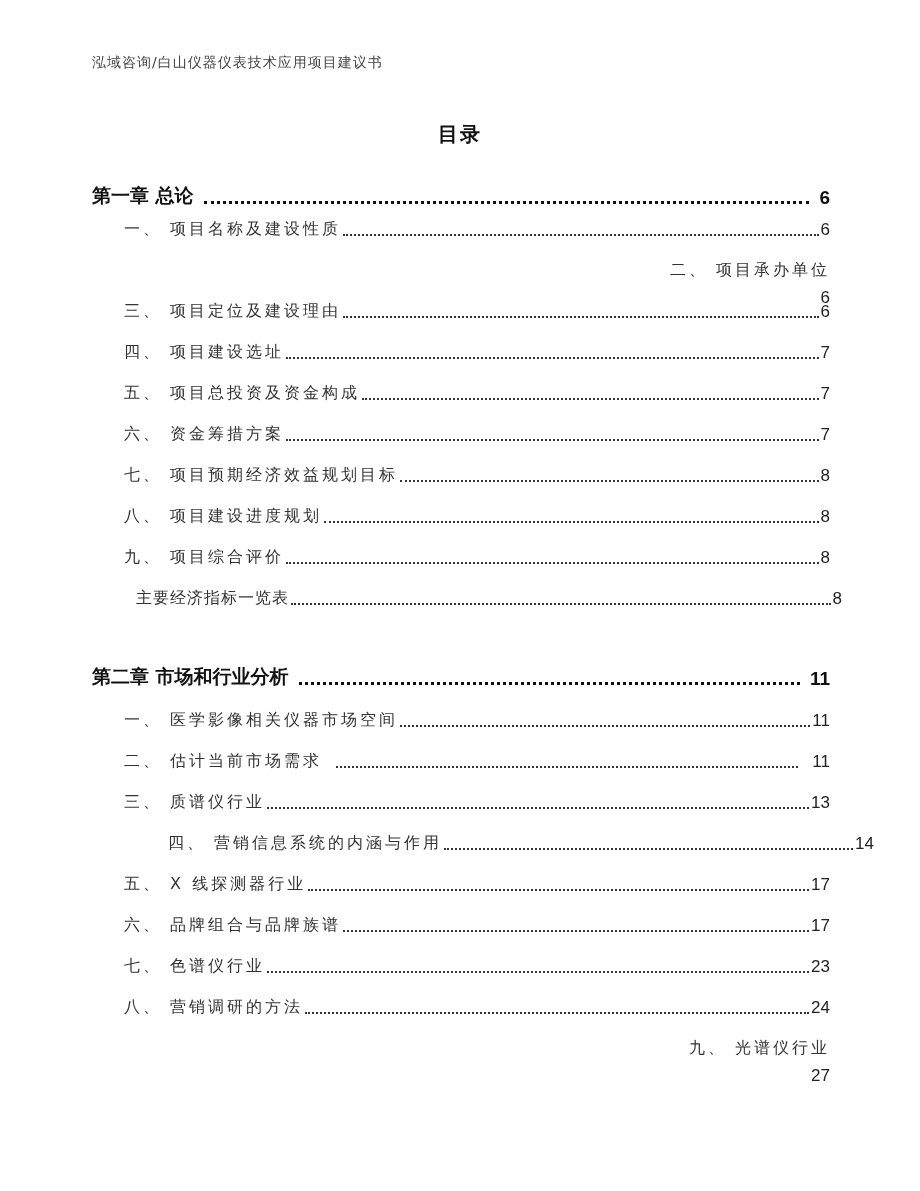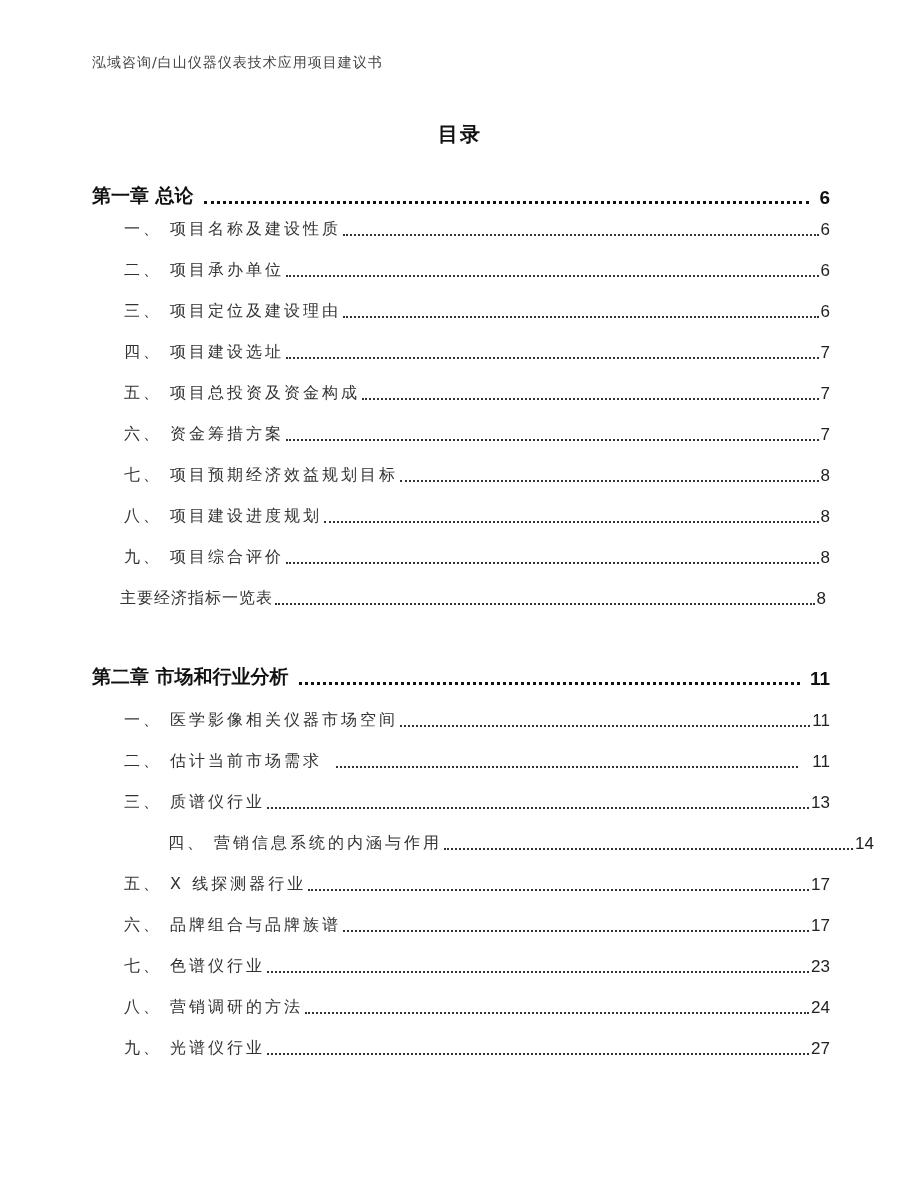--- a/index.html
+++ b/index.html
@@ -33,21 +33,21 @@
     <span class="label">第一章 总论</span>
     <span class="dots"></span>
     <span class="page">6</span>
   </div>
 
   <div class="row section" style="top:219px; left:32px; width:706px;">
     <span class="label">一、 项目名称及建设性质</span>
     <span class="dots"></span>
     <span class="page">6</span>
   </div>
-  <div class="row section" style="top:260px; left:32px; width:706px;">
+  <div class="row section" style="top:260px; left:32px; width:706px;flex-direction:column;">
     <span class="label">二、 项目承办单位</span>
     <span class="dots"></span>
     <span class="page">6</span>
   </div>
   <div class="row section" style="top:301px; left:32px; width:706px;">
     <span class="label">三、 项目定位及建设理由</span>
     <span class="dots"></span>
     <span class="page">6</span>
   </div>
   <div class="row section" style="top:342px; left:32px; width:706px;">
@@ -73,21 +73,21 @@
   <div class="row section" style="top:506px; left:32px; width:706px;">
     <span class="label">八、 项目建设进度规划</span>
     <span class="dots"></span>
     <span class="page">8</span>
   </div>
   <div class="row section" style="top:547px; left:32px; width:706px;">
     <span class="label">九、 项目综合评价</span>
     <span class="dots"></span>
     <span class="page">8</span>
   </div>
-  <div class="row section" style="top:588px; left:28px; width:706px; letter-spacing:1px;justify-content:flex-end;">
+  <div class="row section" style="top:588px; left:44px; width:706px; letter-spacing:1px;justify-content:flex-end;">
     <span class="label">主要经济指标一览表</span>
     <span class="dots"></span>
     <span class="page">8</span>
   </div>
 
   <div class="row chapter" style="top:664px; width:738px;">
     <span class="label">第二章 市场和行业分析</span>
     <span class="dots"></span>
     <span class="page">11</span>
   </div>
@@ -125,18 +125,18 @@
   <div class="row section" style="top:956px; left:32px; width:706px;">
     <span class="label">七、 色谱仪行业</span>
     <span class="dots"></span>
     <span class="page">23</span>
   </div>
   <div class="row section" style="top:997px; left:32px; width:706px;">
     <span class="label">八、 营销调研的方法</span>
     <span class="dots"></span>
     <span class="page">24</span>
   </div>
-  <div class="row section" style="top:1038px; left:32px; width:706px;">
+  <div class="row section" style="top:1038px; left:32px; width:706px;flex-direction:column;">
     <span class="label">九、 光谱仪行业</span>
     <span class="dots"></span>
     <span class="page">27</span>
   </div>
 </div>
 
 </body></html>

